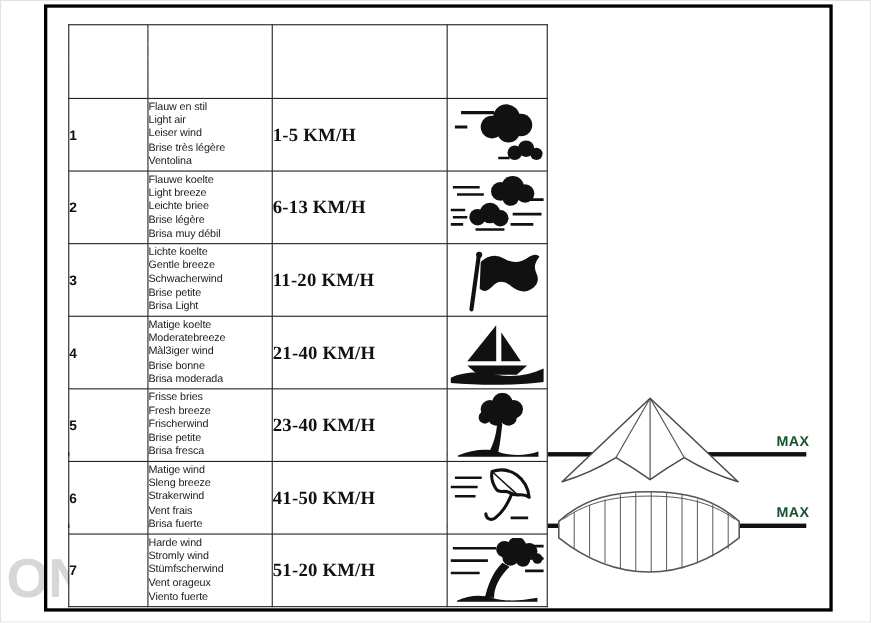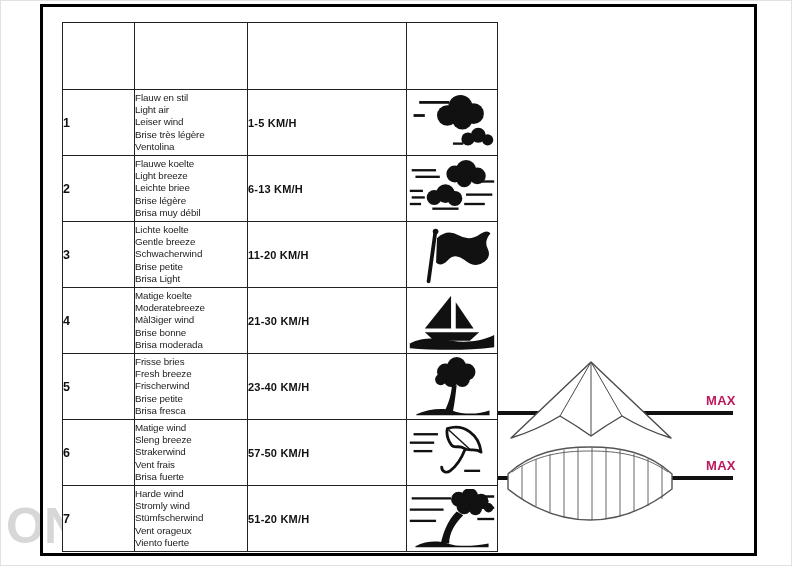--- a/index.html
+++ b/index.html
@@ -21,25 +21,25 @@
   }
   table.beaufort td,table.beaufort th{
     border:1.5px solid #222;padding:0;text-align:left;vertical-align:middle;background:#fff;
   }
   th.hdr{
     background:#121212;color:#fff;font-weight:bold;font-size:9.5px;line-height:12.6px;
     letter-spacing:.2px;white-space:pre-line;height:66px;
   }
   td.bft{width:71px;font-size:12.5px;font-weight:bold;height:65px;}
   td.wind{width:112px;font-size:9.8px;line-height:12.2px;color:#1c1c1c;white-space:pre-line;letter-spacing:-.1px;}
-  td.spd{width:158px;font-size:11px;font-weight:bold;letter-spacing:.2px;}
+  td.spd{width:158px;font-size:17px;font-weight:bold;letter-spacing:.2px;font-family:Liberation Serif, serif;}
   td.ico{width:90px;}
   td.ico svg{display:block;margin:0 auto;}
   .maxline{position:absolute;left:62px;width:671px;height:4px;background:#111;}
-  .maxlabel{position:absolute;font-size:13px;font-weight:bold;color:#be185d;letter-spacing:.3px;}
+  .maxlabel{position:absolute;font-size:13px;font-weight:bold;color:#14532d;letter-spacing:.3px;}
   .kite{position:absolute;}
 </style>
 </head>
 <body>
 
 <div class="canvas">
 
   <div class="watermark">ON24</div>
 
   <div class="frame"></div>
@@ -147,21 +147,21 @@
       </td>
     </tr>
 
     <tr>
       <td class="bft">4</td>
       <td class="wind">Matige koelte
 Moderatebreeze
 Màl3iger wind
 Brise bonne
 Brisa moderada</td>
-      <td class="spd">21-30 KM/H</td>
+      <td class="spd">21-40 KM/H</td>
       <td class="ico">
         <svg width="86" height="60" viewBox="0 0 90 64">
           <g fill="#111">
             <path d="M44,5 L44,40 L16,40 Z"></path>
             <path d="M49,12 L68,40 L49,40 Z"></path>
             <path d="M16,44 L74,44 L64,53 L26,53 Z"></path>
             <path d="M0,56 C15,48 35,51 45,53 C60,56 78,53 90,47 L90,60 C60,64 25,63 0,61 Z"></path>
           </g>
         </svg>
       </td>
@@ -191,21 +191,21 @@
       </td>
     </tr>
 
     <tr>
       <td class="bft">6</td>
       <td class="wind">Matige wind
 Sleng breeze
 Strakerwind
 Vent frais
 Brisa fuerte</td>
-      <td class="spd">57-50 KM/H</td>
+      <td class="spd">41-50 KM/H</td>
       <td class="ico">
         <svg width="86" height="60" viewBox="0 0 90 64">
           <g stroke="#111" stroke-width="2.5">
             <line x1="4" y1="12" x2="30" y2="12"></line>
                 <line x1="0" y1="21" x2="26" y2="21"></line>
                 <line x1="4" y1="30" x2="24" y2="30"></line>
             <line x1="58" y1="51" x2="75" y2="51"></line>
           </g>
           <path d="M40,6 C58,0 74,13 76,31 C69,26 64,31 58,27 C52,23 47,28 44,23 C40,17 39,11 40,6 Z" fill="#fff" stroke="#111" stroke-width="3" stroke-linejoin="round"></path>
           <path d="M41,7 L64,28" stroke="#111" stroke-width="1.5" fill="none"></path>

